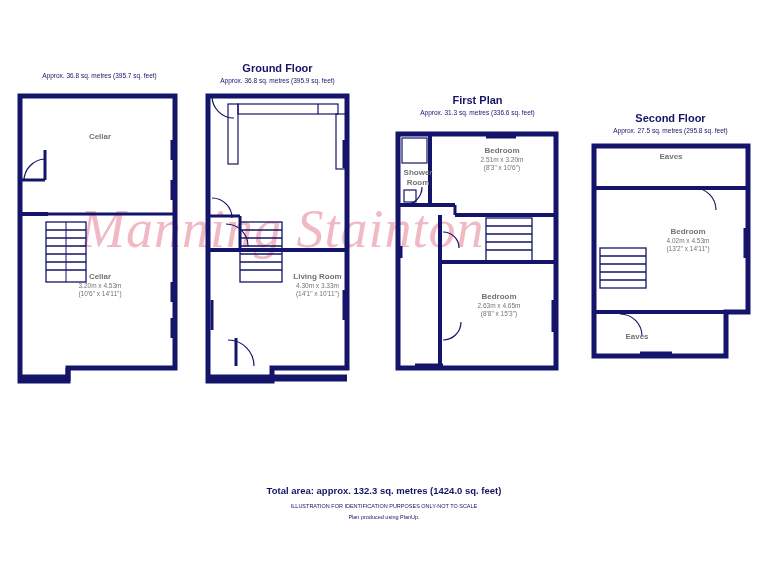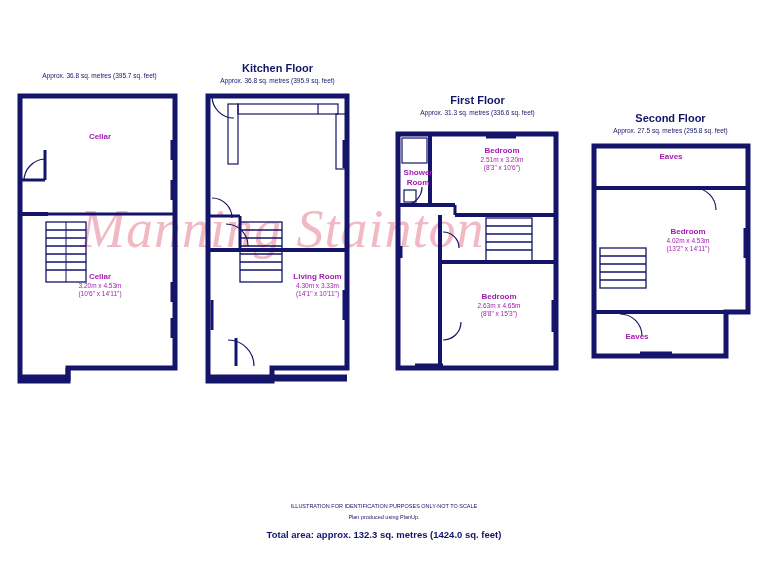--- a/index.html
+++ b/index.html
@@ -5,21 +5,21 @@
   html,body{margin:0;padding:0;background:#ffffff;}
   body{width:768px;height:576px;position:relative;overflow:hidden;
        font-family:"Liberation Sans",sans-serif;color:#1b1b6b;}
   .stage{position:absolute;left:0;top:0;width:768px;height:576px;}
   .watermark{position:absolute;left:80px;top:198px;width:620px;height:70px;
       font-family:"Liberation Serif",serif;font-size:54px;font-style:italic;
       color:#f0b9c4;letter-spacing:1px;white-space:nowrap;
       pointer-events:none;}
   .floor-title{position:absolute;text-align:center;font-size:11px;font-weight:bold;color:#14146a;}
   .floor-sub{position:absolute;text-align:center;font-size:6.5px;color:#14146a;}
-  .room-label{position:absolute;text-align:center;color:#a21caf;line-height:1.25;}
+  .room-label{position:absolute;text-align:center;color:#737373;line-height:1.25;}
   .room-name{font-size:8px;font-weight:bold;display:block;}
   .room-dim{font-size:6.5px;display:block;}
   .footer-total{position:absolute;width:768px;text-align:center;font-size:9.5px;font-weight:bold;color:#14146a;}
   .footer-note{position:absolute;width:768px;text-align:center;font-size:5.5px;color:#14146a;line-height:1.5;}
   svg{position:absolute;left:0;top:0;}
 </style>
 </head>
 <body>
 
 <div class="stage">
@@ -142,24 +142,24 @@
         <g stroke-width="3">
           <path d="M745,228 L745,258"></path>
           <path d="M640,353 L672,353"></path>
         </g>
       </g>
     </g>
   </svg>
 
   <div class="floor-sub" style="left:12px;top:72px;width:175px;">Approx. 36.8 sq. metres (395.7 sq. feet)</div>
 
-  <div class="floor-title" style="left:200px;top:62px;width:155px;">Kitchen Floor</div>
+  <div class="floor-title" style="left:200px;top:62px;width:155px;">Ground Floor</div>
   <div class="floor-sub" style="left:190px;top:77px;width:175px;">Approx. 36.8 sq. metres (395.9 sq. feet)</div>
 
-  <div class="floor-title" style="left:400px;top:94px;width:155px;">First Floor</div>
+  <div class="floor-title" style="left:400px;top:94px;width:155px;">First Plan</div>
   <div class="floor-sub" style="left:390px;top:109px;width:175px;">Approx. 31.3 sq. metres (336.6 sq. feet)</div>
 
   <div class="floor-title" style="left:593px;top:112px;width:155px;">Second Floor</div>
   <div class="floor-sub" style="left:583px;top:127px;width:175px;">Approx. 27.5 sq. metres (295.8 sq. feet)</div>
 
   <div class="room-label" style="left:60px;top:132px;width:80px;">
     <span class="room-name">Cellar</span>
   </div>
   <div class="room-label" style="left:50px;top:272px;width:100px;">
     <span class="room-name">Cellar</span>
@@ -192,17 +192,17 @@
   </div>
   <div class="room-label" style="left:636px;top:227px;width:104px;">
     <span class="room-name">Bedroom</span>
     <span class="room-dim">4.02m x 4.53m</span>
     <span class="room-dim">(13'2" x 14'11")</span>
   </div>
   <div class="room-label" style="left:602px;top:332px;width:70px;">
     <span class="room-name">Eaves</span>
   </div>
 
-  <div class="footer-total" style="left:0;top:485px;margin-top:44px;">Total area: approx. 132.3 sq. metres (1424.0 sq. feet)</div>
+  <div class="footer-total" style="left:0;top:485px;">Total area: approx. 132.3 sq. metres (1424.0 sq. feet)</div>
   <div class="footer-note" style="left:0;top:502px;">ILLUSTRATION FOR IDENTIFICATION PURPOSES ONLY-NOT TO SCALE</div>
   <div class="footer-note" style="left:0;top:513px;">Plan produced using PlanUp.</div>
 
 </div>
 
 </body></html>

